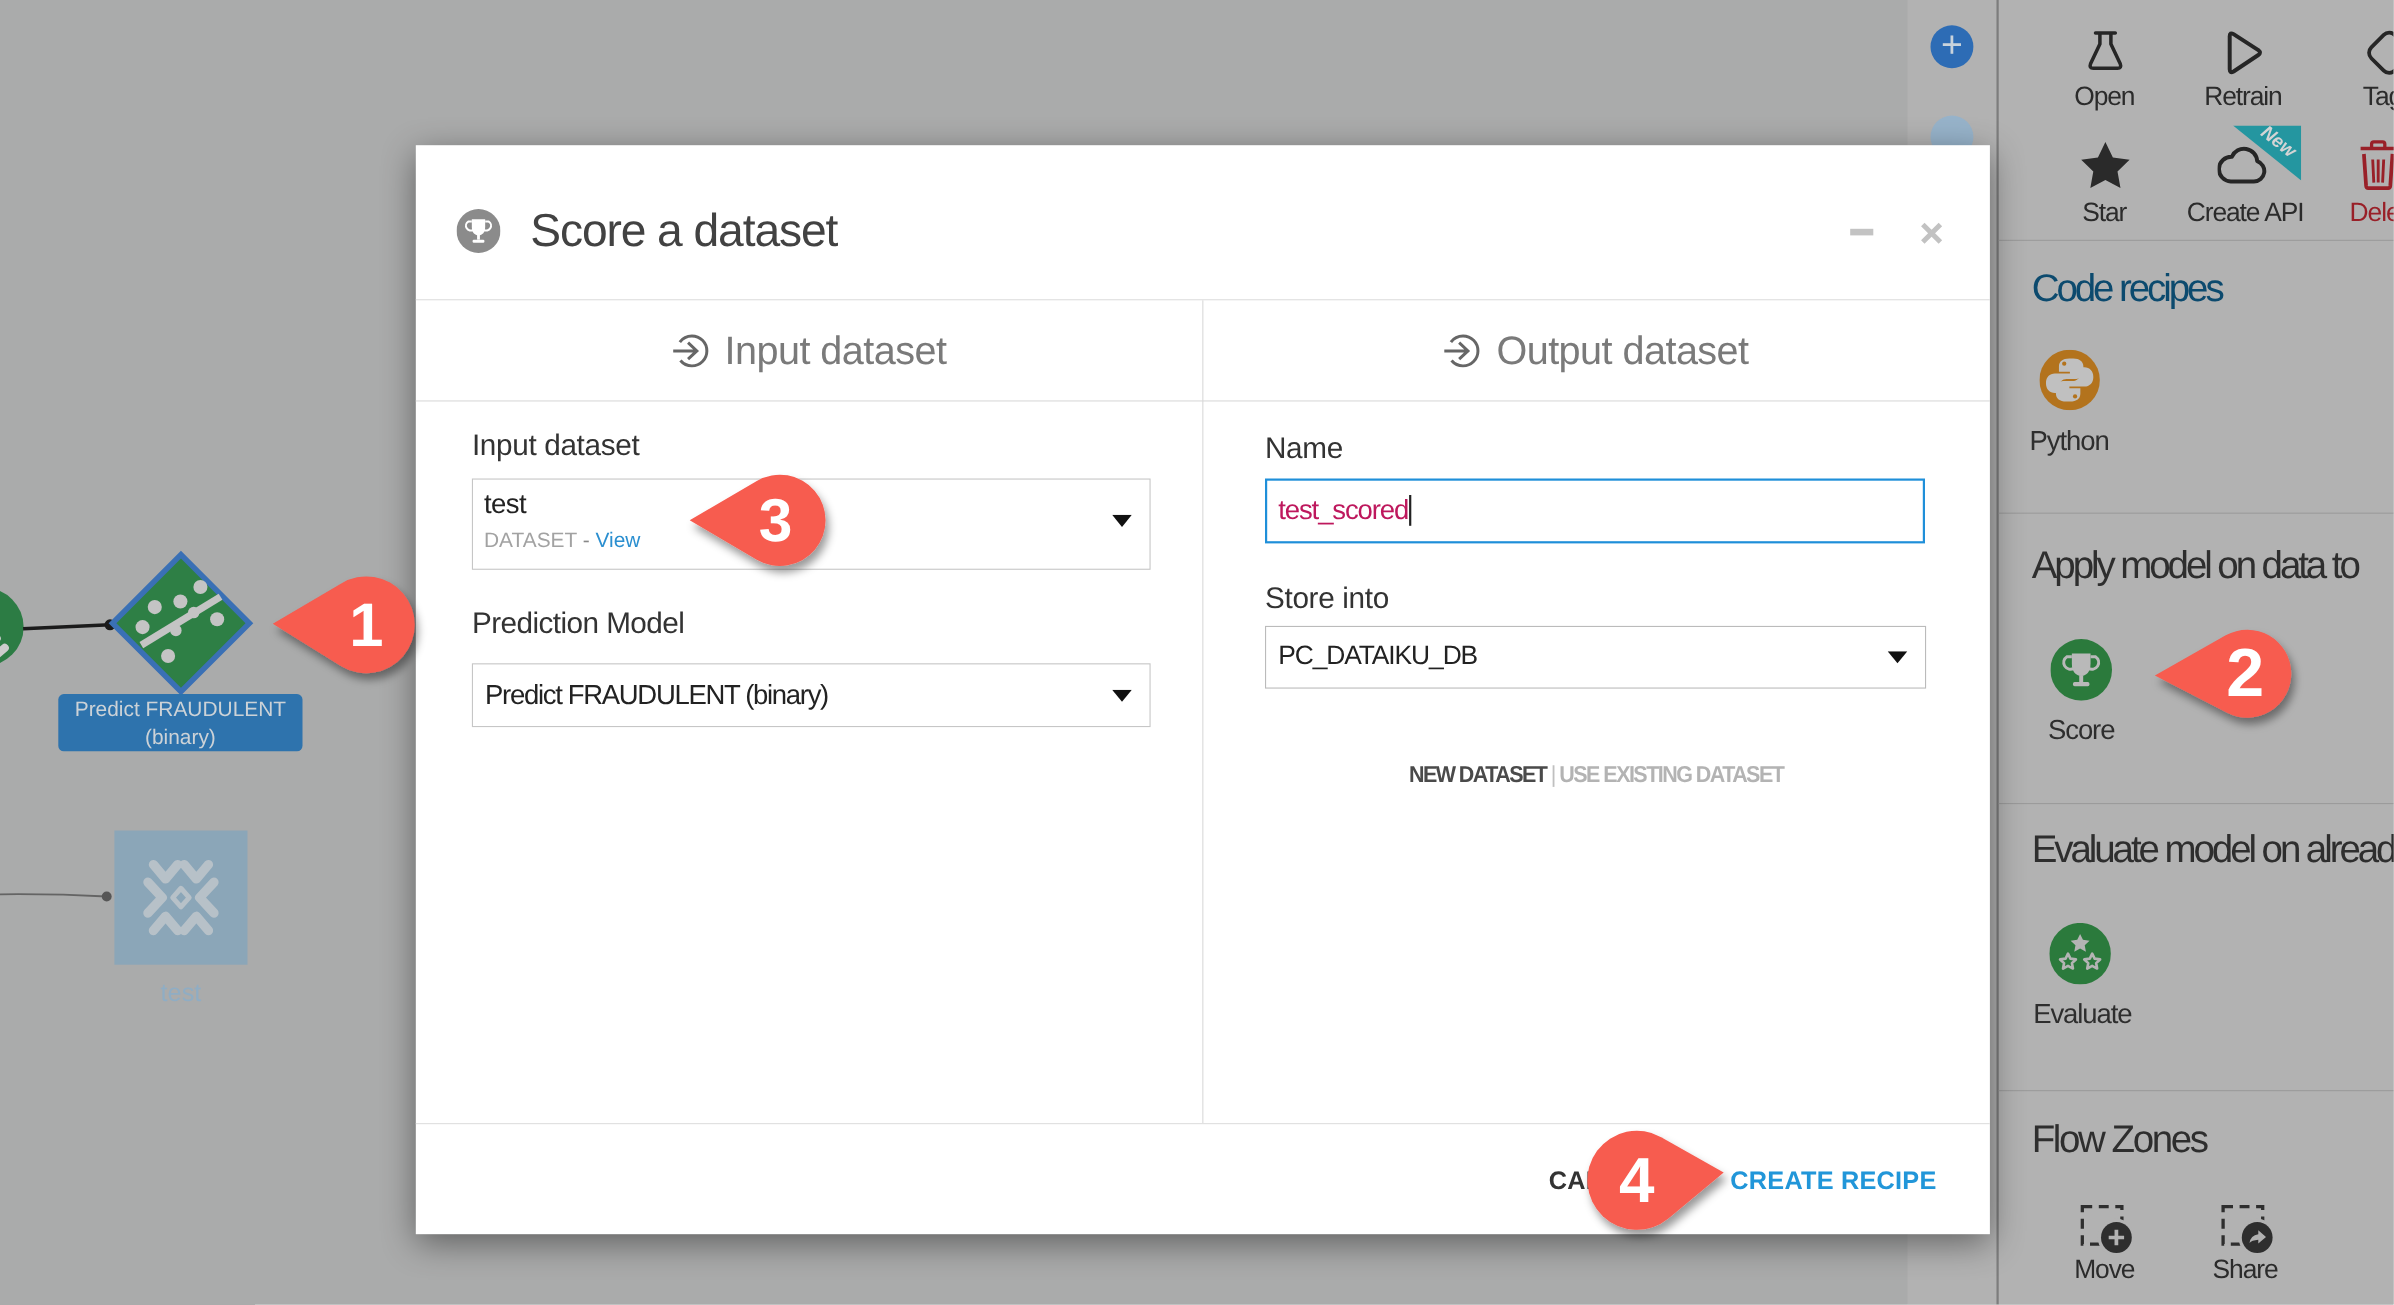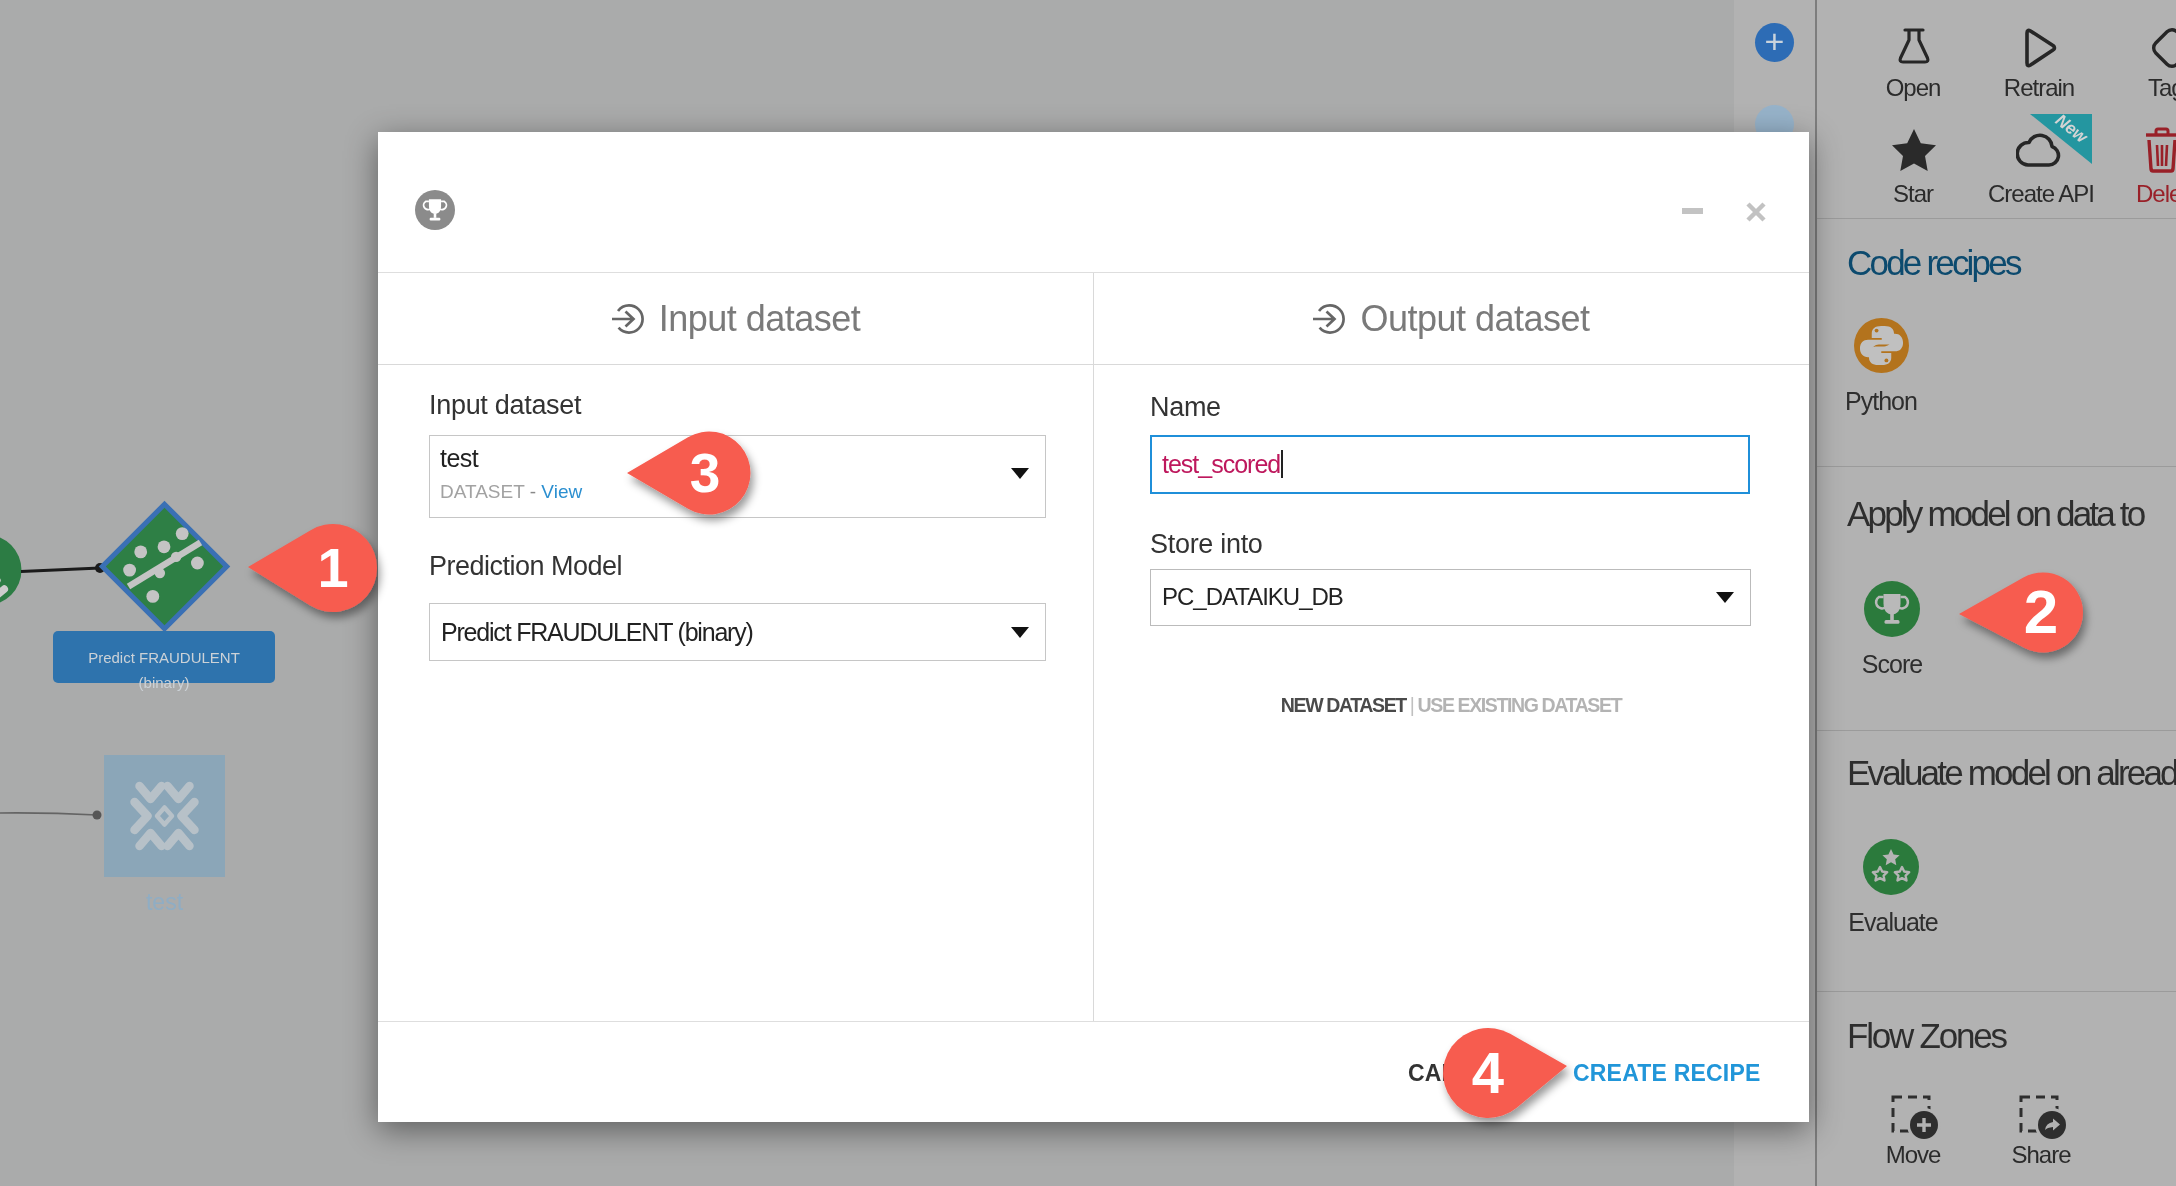--- a/index.html
+++ b/index.html
@@ -46,21 +46,21 @@
     <path d="M -25,-30 L -14,-17 L -3,-30"></path>
     <path d="M 3,-30 L 14,-17 L 25,-30"></path>
     <path d="M -25,30 L -14,17 L -3,30"></path>
     <path d="M 3,30 L 14,17 L 25,30"></path>
     <path d="M -30,-14 L -17,0 L -30,14"></path>
     <path d="M 30,-14 L 17,0 L 30,14"></path>
     <path d="M 0,-8.5 L 7.5,0 L 0,8.5 L -7.5,0 Z" stroke-width="4.5"></path>
   </g>
 </svg>
 
-<div class="abs" style="left:53px;top:631px;width:222px;height:52px;background:#2e73ad;border-radius:5px;color:#ccd2d7;font-size:15px;text-align:center;line-height:25px;padding-top:14px;letter-spacing:0px;">Predict FRAUDULENT<br>(binary)</div>
+<div class="abs" style="left:53px;top:631px;width:222px;height:52px;background:#2e73ad;border-radius:5px;color:#ccd2d7;font-size:19px;text-align:center;line-height:25px;padding-top:2px;letter-spacing:0px;">Predict FRAUDULENT<br>(binary)</div>
 <div class="abs" style="left:104px;top:889px;width:121px;text-align:center;color:#8fadc4;font-size:23px;">test</div>
 
 <div class="abs" style="left:1755px;top:23px;width:39px;height:39px;border-radius:50%;background:#2d6cb5;color:#c9d3dc;font-size:34px;line-height:36px;text-align:center;">+</div>
 <div class="abs" style="left:1755px;top:105px;width:39px;height:39px;border-radius:50%;background:#97b3ca;"></div>
 
 <div class="abs" style="left:1817px;top:218px;width:359px;height:1px;background:#9b9b9b;"></div>
 <div class="abs" style="left:1817px;top:466px;width:359px;height:1px;background:#9b9b9b;"></div>
 <div class="abs" style="left:1817px;top:730px;width:359px;height:1px;background:#9b9b9b;"></div>
 <div class="abs" style="left:1817px;top:991px;width:359px;height:1px;background:#9b9b9b;"></div>
 
@@ -164,20 +164,21 @@
   <svg class="abs" style="left:37px;top:58px" width="40" height="40" viewBox="0 0 56 56">
     <circle cx="28" cy="28" r="28" fill="#8b8b8b"></circle>
     <g fill="#ffffff">
       <path d="M 19.5,13 H 36.5 V 22.5 C 36.5,29.5 33,33.5 28,33.5 C 23,33.5 19.5,29.5 19.5,22.5 Z"></path>
       <rect x="26.2" y="33" width="3.6" height="6"></rect>
       <rect x="20.5" y="39" width="15" height="3.8" rx="1.5"></rect>
     </g>
     <path d="M 19.5,16 h -4.5 a 6,6 0 0 0 6.5,10.5" fill="none" stroke="#ffffff" stroke-width="2.6"></path>
     <path d="M 36.5,16 h 4.5 a 6,6 0 0 1 -6.5,10.5" fill="none" stroke="#ffffff" stroke-width="2.6"></path>
   </svg>
+  <div class="abs" style="left:104px;top:54px;font-size:42px;color:#424242;letter-spacing:-1px;">Score a dataset</div>
   <div class="abs" style="left:1304px;top:76px;width:21px;height:6px;background:#c3c3c3;"></div>
   <svg class="abs" style="left:1368px;top:70px" width="20" height="20" viewBox="0 0 20 20">
     <path d="M 2,2 L 18,18 M 18,2 L 2,18" stroke="#c2c2c2" stroke-width="4.5"></path>
   </svg>
   <div class="abs" style="left:0px;top:140px;width:1431px;height:1px;background:#dedede;"></div>
 
   <div class="abs" style="left:0;top:141px;width:715px;height:91px;">
     <div style="display:flex;align-items:center;justify-content:center;height:100%;gap:14px;color:#7a7a7a;">
       <svg width="34" height="34" viewBox="0 0 34 34">
         <circle cx="18" cy="17" r="13.6" fill="none" stroke="#666" stroke-width="2.7" stroke-dasharray="67.5 18" stroke-dashoffset="-51"></circle>

